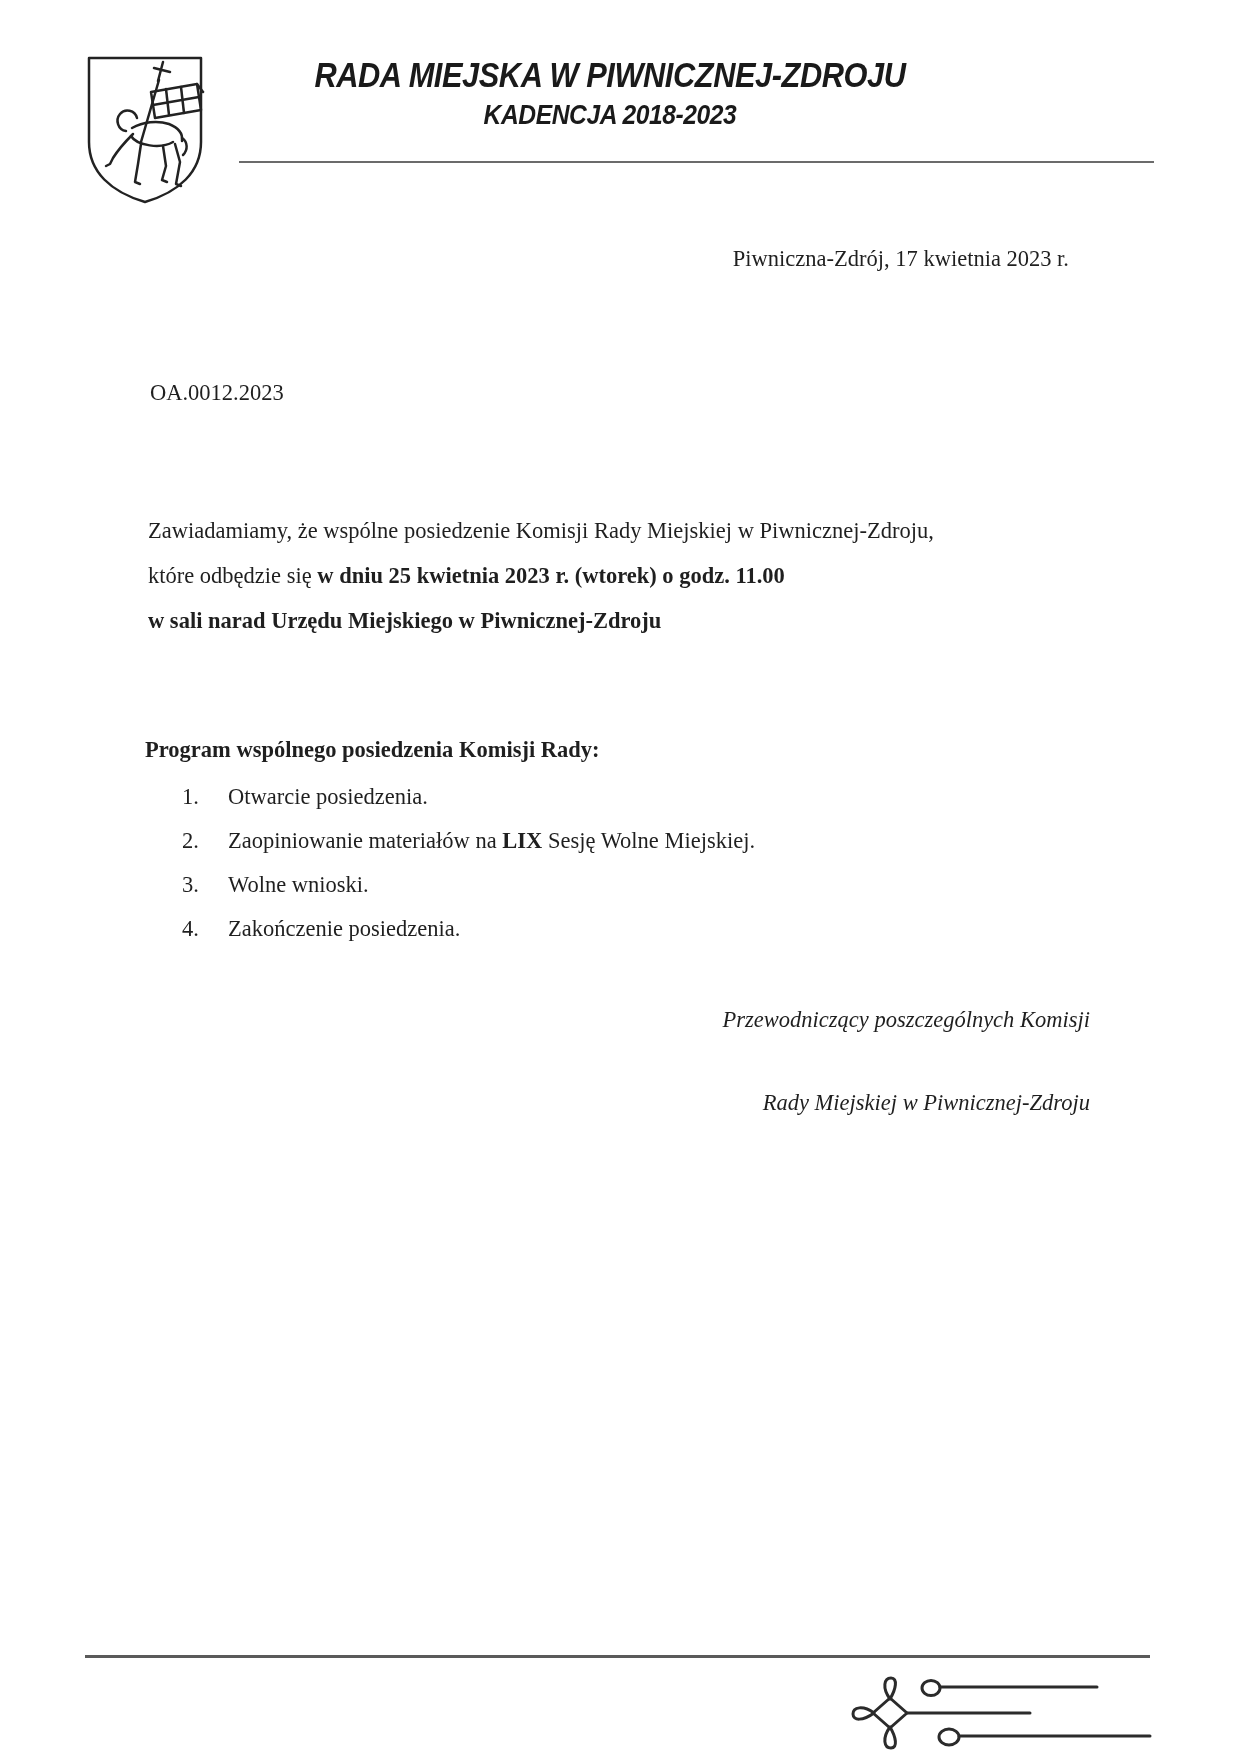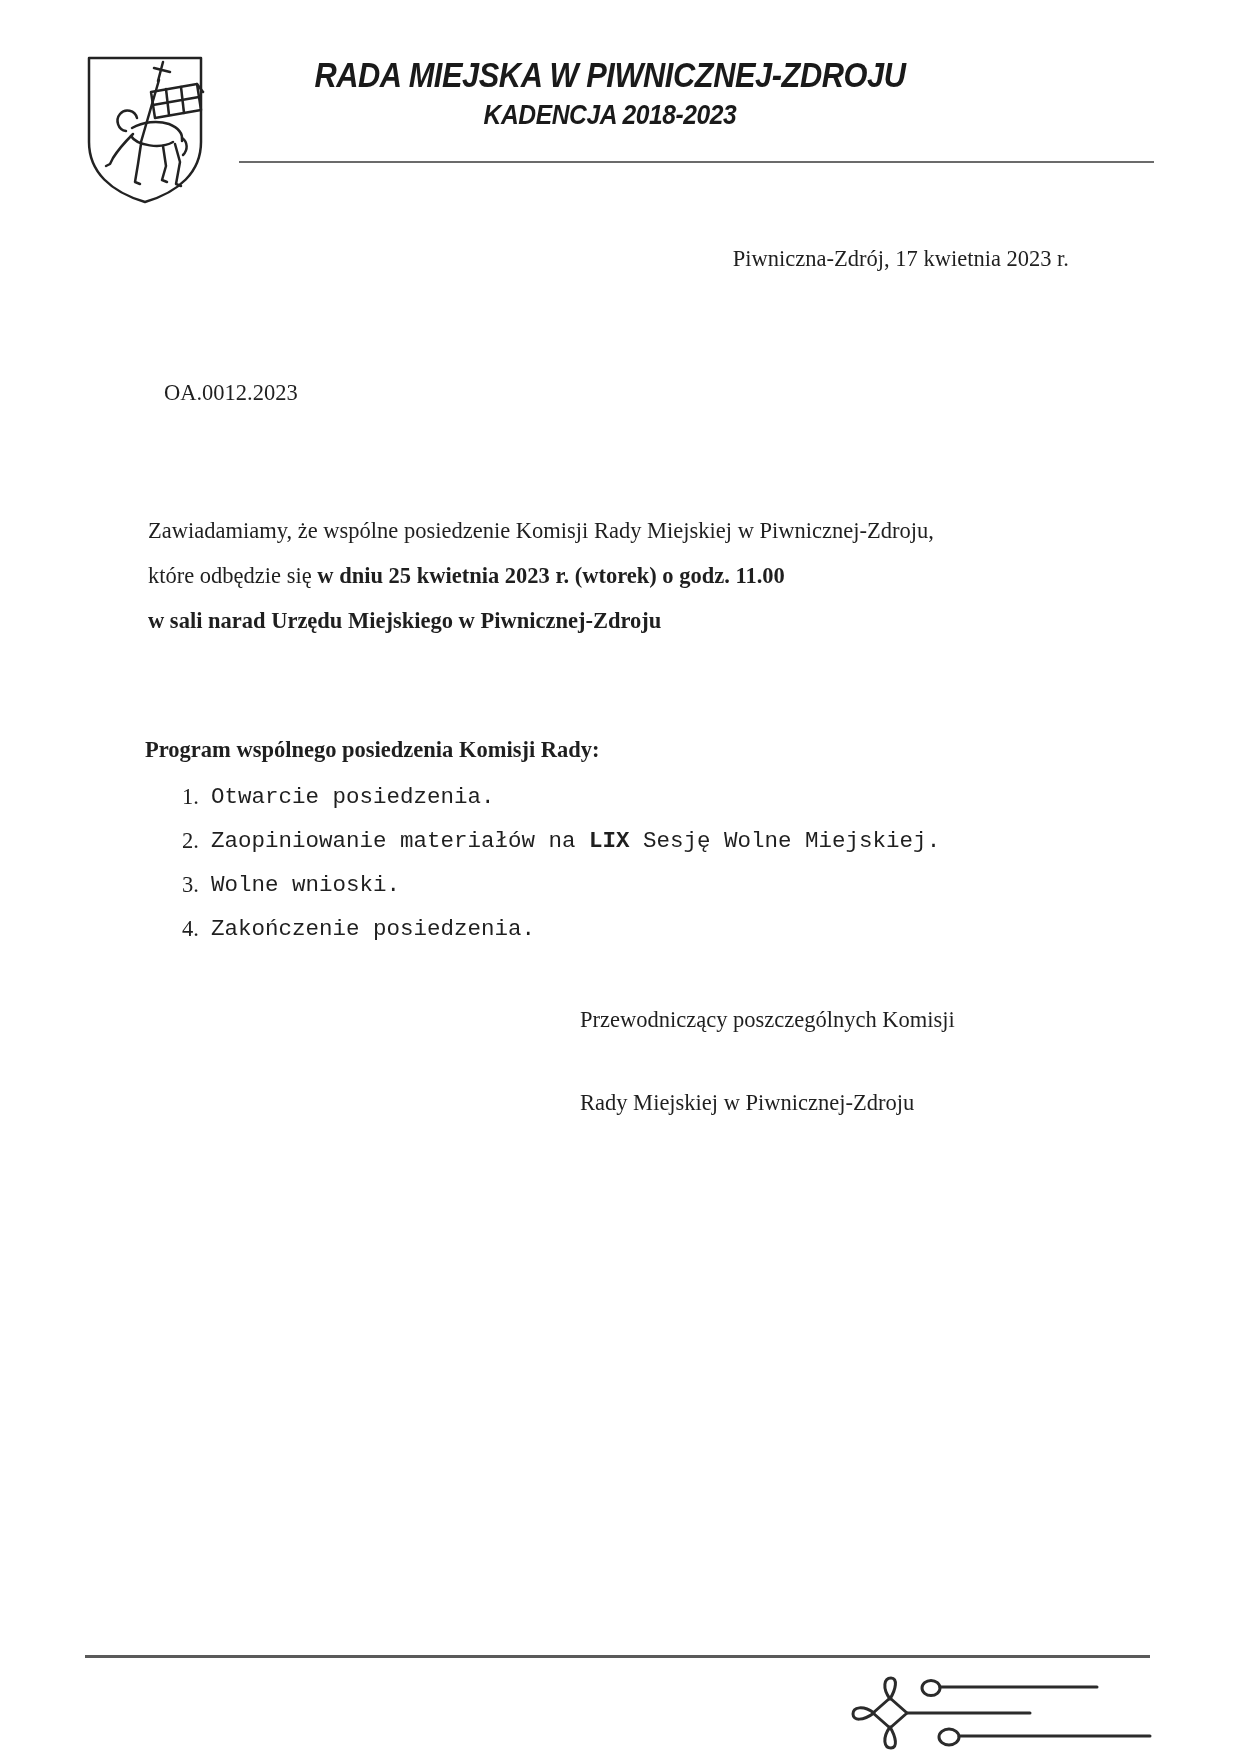--- a/index.html
+++ b/index.html
@@ -24,31 +24,31 @@
     font-family:"Liberation Sans", sans-serif; font-weight:bold; font-style:italic;
     font-size:28px; line-height:30px; color:#1a1a1a;
     transform:scaleX(0.88); transform-origin:center; letter-spacing:-0.5px;
     white-space:nowrap;
   }
   .hdr-rule { left:239px; top:145px; width:915px; height:2px; background:#6b6b6b; }
 
   
   .t22 { font-size:22.5px; line-height:30px; }
   .dateline { left:584px; top:228px; width:485px; text-align:right; }
-  .refnum { left:164px; top:362px; }
+  .refnum { left:150px; top:362px; }
   .para-line { left:148px; width:942px; }
   .p1 { top:500px; } .p2 { top:545px; } .p3 { top:590px;font-weight:bold; }
   .b { font-weight:bold; }
 
   .prog-head { left:145px; top:719px; font-weight:bold; }
   .li-num  { left:182px; width:34px; }
-  .li-text { left:211px; width:860px;font-family:Liberation Mono, monospace; }
+  .li-text { left:228px; width:860px; }
   .li0 { top:766px; } .li1 { top:810px; } .li2 { top:854px; } .li3 { top:898px; }
 
-  .sig { left:580px; width:510px; text-align:left; }
+  .sig { left:580px; width:510px; text-align:right;font-style:italic; }
   .sig1 { top:989px; } .sig2 { top:1072px; }
 
   
   .ftr-rule { left:85px; top:1639px; width:1065px; height:3px; background:#5a5a5a; }
   .flourish { left:845px; top:1655px; width:320px; height:90px; }
 
   
   .emblem { left:85px; top:38px; width:120px; height:152px; }
   svg { display:block; }
 </style>

